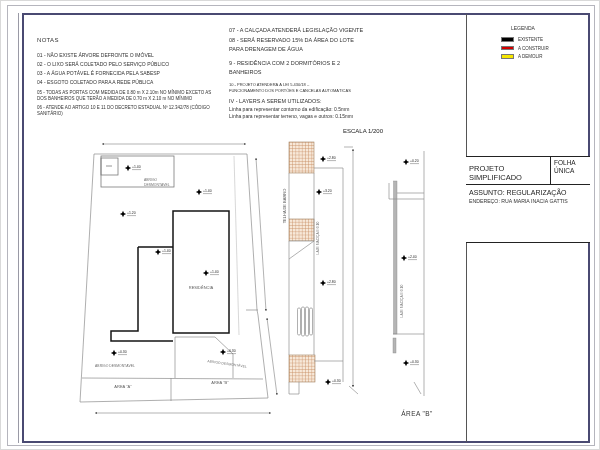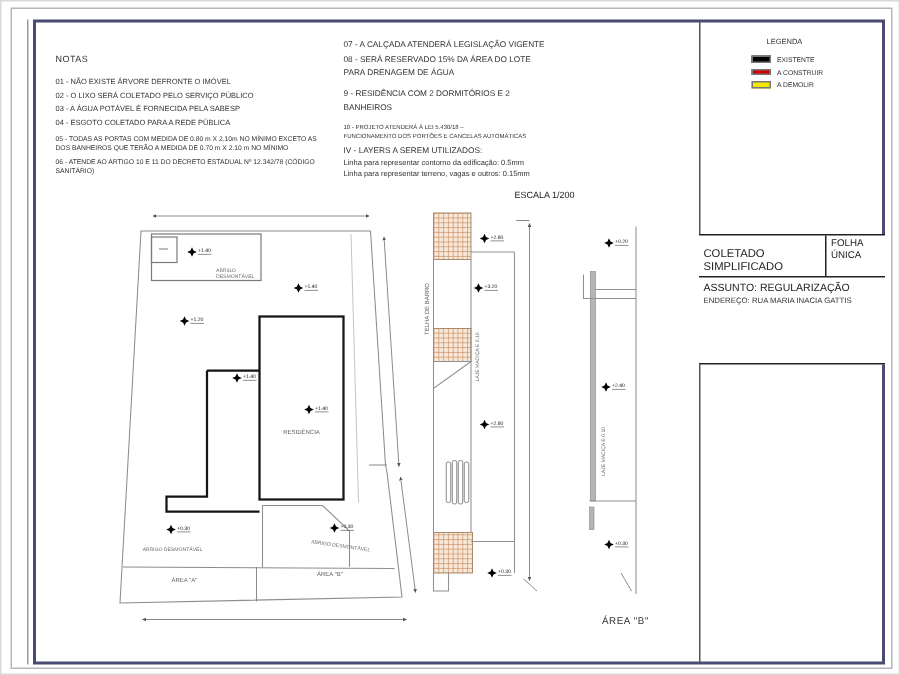--- a/index.html
+++ b/index.html
@@ -93,21 +93,21 @@
       <span class="lg-label">A CONSTRUIR</span>
     </div>
     <div class="legend-row">
       <span class="sw" style="background: rgb(245, 230, 0);"></span>
       <span class="lg-label">A DEMOLIR</span>
     </div>
   </div>
 
   <div class="titleblock">
     <div class="tb-row1">
-      <div class="tb-project">COLETADO SIMPLIFICADO</div>
+      <div class="tb-project">PROJETO SIMPLIFICADO</div>
       <div class="tb-folha">FOLHA ÚNICA</div>
     </div>
     <div class="tb-row2">
       <div class="tb-assunto">ASSUNTO: REGULARIZAÇÃO</div>
       <div class="tb-endereco">ENDEREÇO: RUA MARIA INACIA GATTIS</div>
     </div>
   </div>
 
   <svg class="plan" width="600" height="450" viewBox="0 0 600 450">
     <defs>

